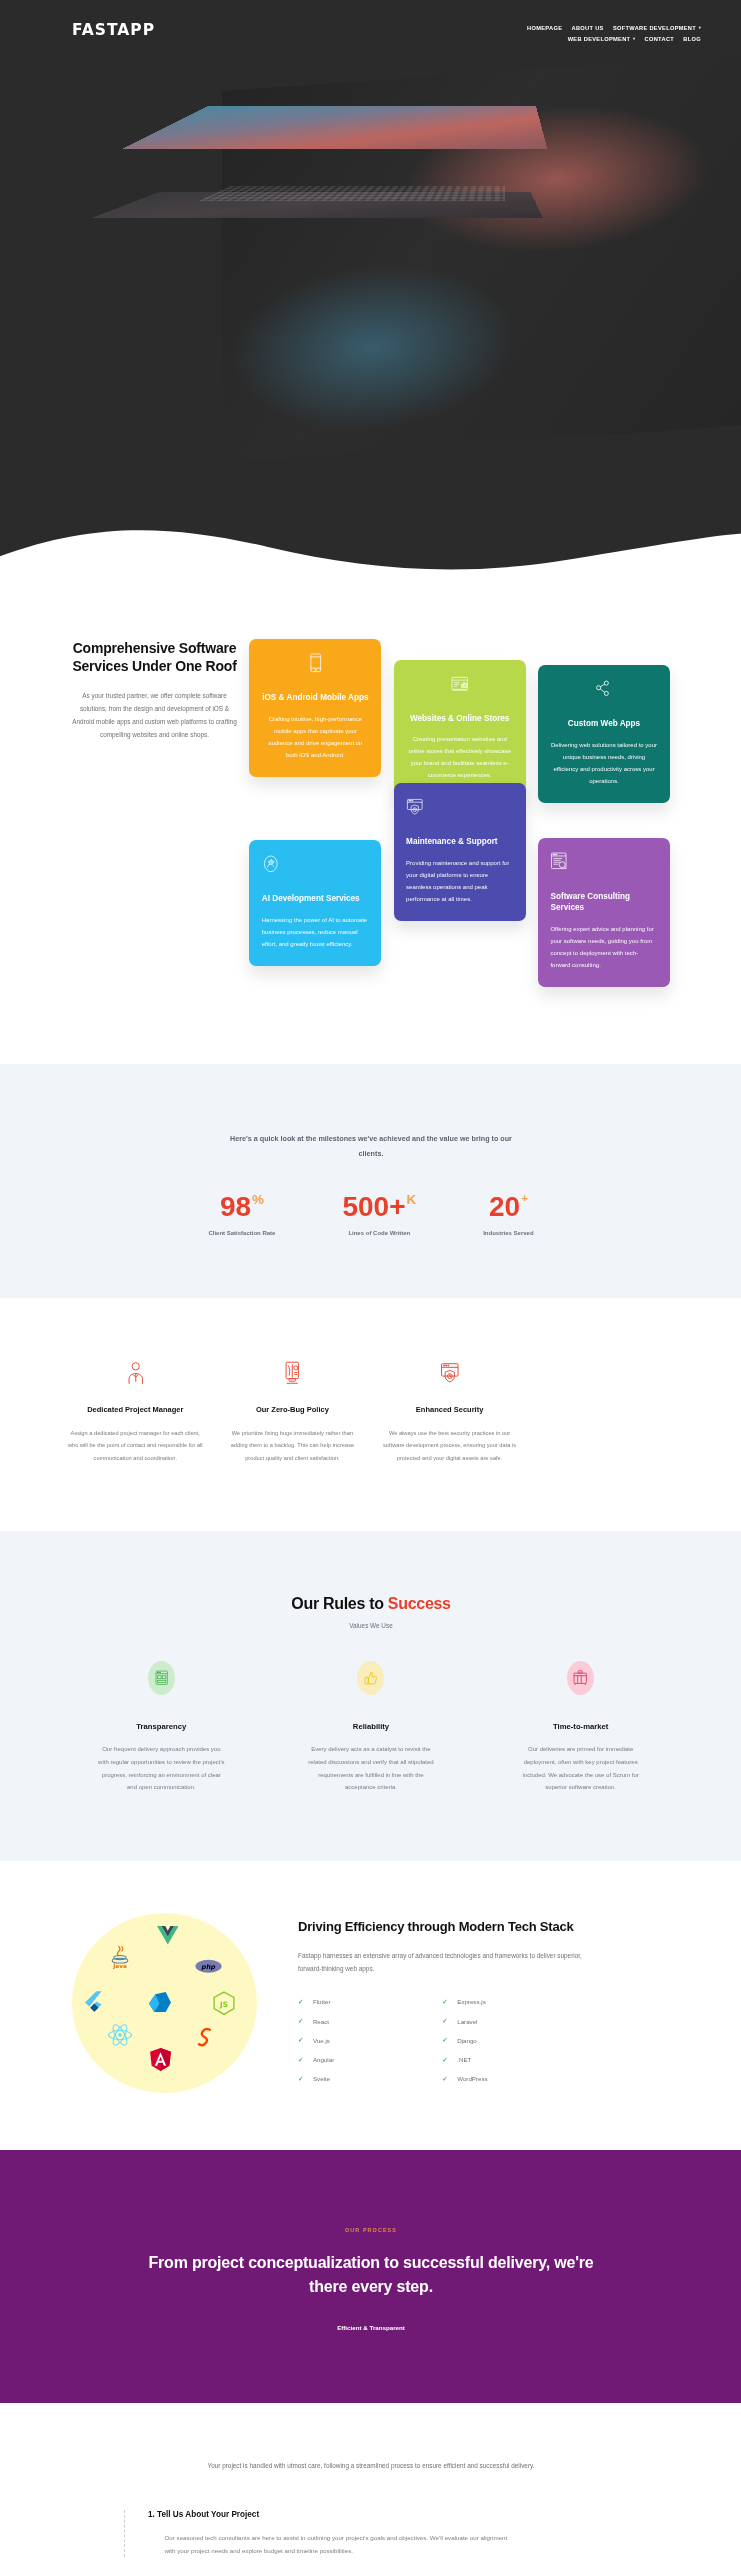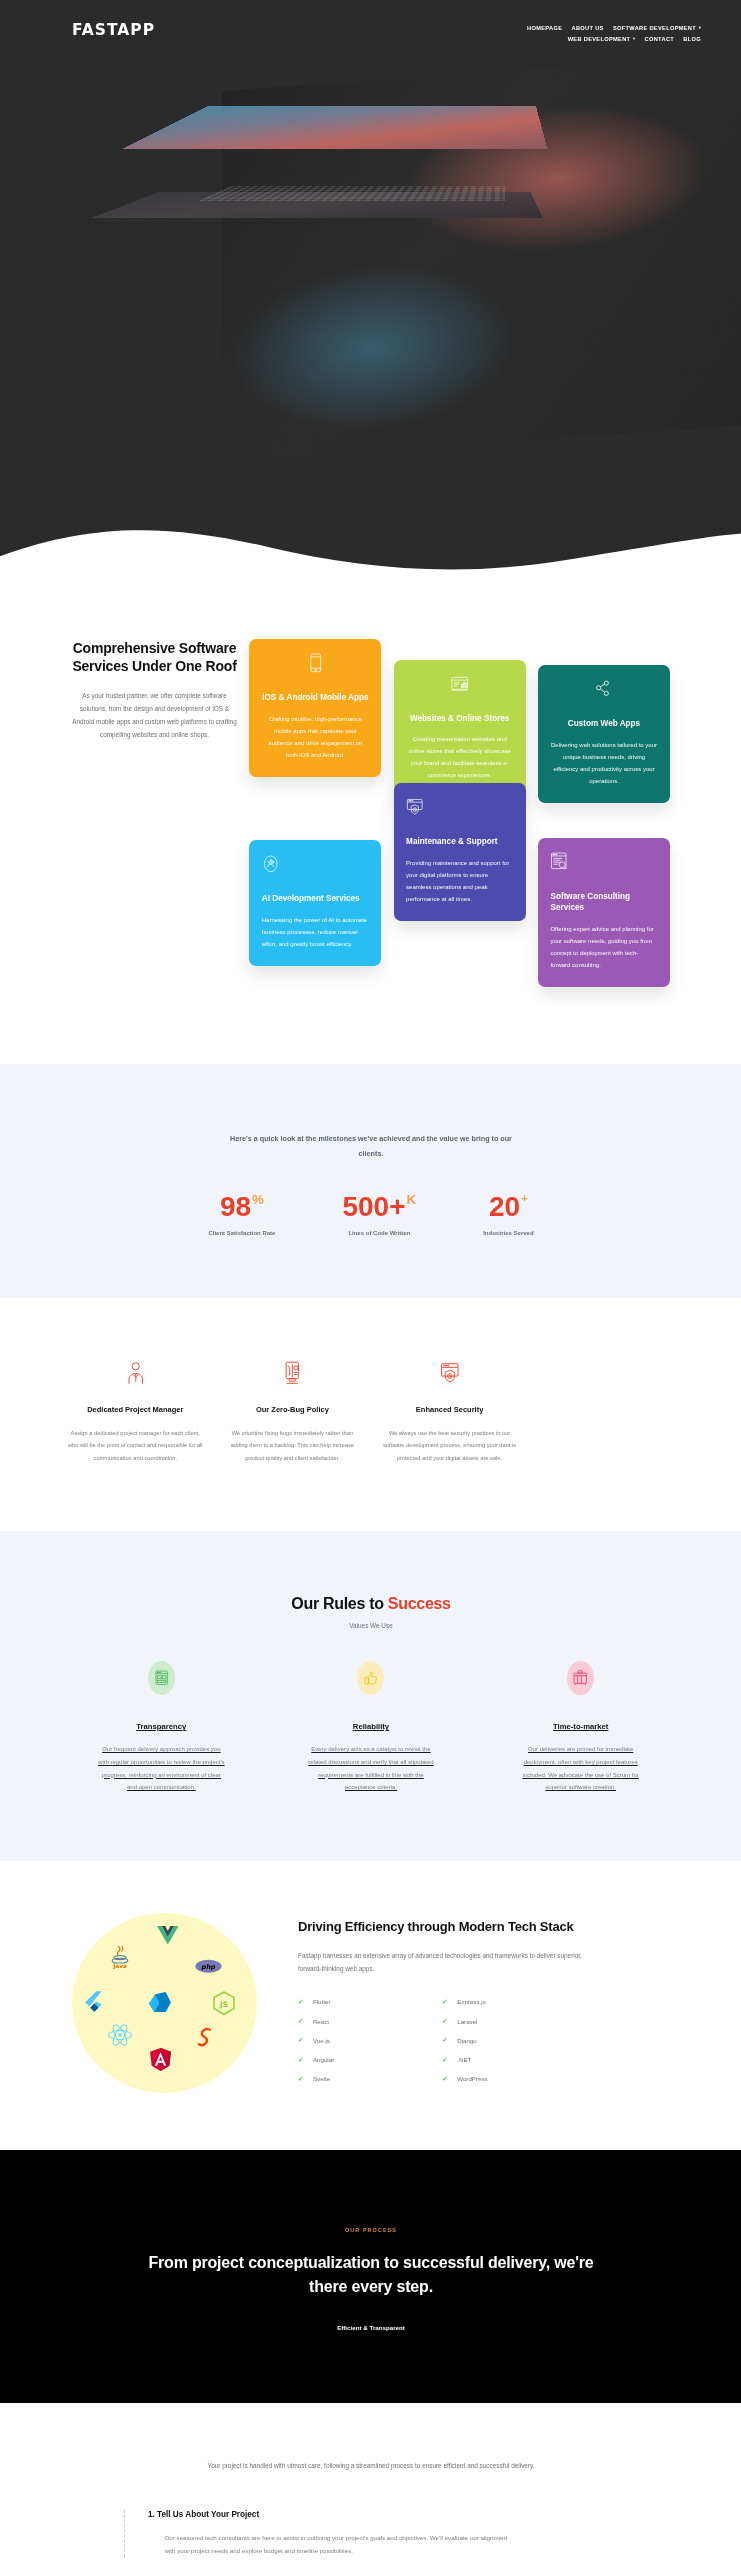--- a/index.html
+++ b/index.html
@@ -132,21 +132,21 @@
   .feat { text-align:center; }
   .feat .ico { height:27px; margin-bottom:17.5px; display:flex; align-items:center; justify-content:center; }
   .feat h4 { font-size:7.5px; font-weight:700; line-height:1.55; margin-bottom:11.3px; color:#111; }
   .feat p { font-size:5.7px; line-height:2.15; color:#787d84; }
 
   
   .rules { background:#f1f5f9; padding:64px 72px 67px; text-align:center; }
   .rules h2 { font-size:16px; font-weight:700; letter-spacing:-0.3px; color:#111; }
   .rules h2 .hl { color:#e8402a; }
   .rules-sub { margin-top:9.3px; font-size:6.4px; color:#6a7079; }
-  .rules-grid { margin-top:32px; display:grid; grid-template-columns:repeat(3,1fr); gap:31px;text-decoration:underline; }
+  .rules-grid { margin-top:32px; display:grid; grid-template-columns:repeat(3,1fr); gap:31px; }
   .rule { text-align:center; }
   .rule-bubble {
     width:27px; height:34px; border-radius:50%;
     margin:0 auto 27px;
     display:flex; align-items:center; justify-content:center;
   }
   .rule h4 { font-size:7.7px; font-weight:700; margin-bottom:12.4px; color:#111; }
   .rule p { font-size:6px; line-height:2.1; color:#787d84; max-width:129px; margin:0 auto; }
 
   
@@ -157,21 +157,21 @@
   }
   .tl { position:absolute; width:27px; height:27px; display:flex; align-items:center; justify-content:center; font-size:5.2px; font-weight:700; }
   .tech-right { flex:1; }
   .tech-right h2 { font-size:13px; font-weight:700; line-height:1.35; letter-spacing:-0.2px; color:#111; margin-bottom:14.4px; }
   .tech-right .lead { font-size:6.4px; line-height:2.0; color:#6e7378; margin-bottom:17.5px; max-width:289px; }
   .tech-lists { display:grid; grid-template-columns:1fr 1fr; gap:2.1px 20.6px; max-width:268px; }
   .tech-item { display:flex; align-items:center; gap:9.3px; padding:4.6px 0; font-size:6.2px; color:#6b7075; }
   .tick { color:#4caf50; font-size:6.7px; font-weight:700; }
 
   
-  .process { background:#000000; padding:77px 72px 72px; text-align:center; color:#fff; }
+  .process { background:#701a75; padding:77px 72px 72px; text-align:center; color:#fff; }
   .process .eyebrow {
     font-size:5.4px; letter-spacing:1.1px; font-weight:700; color:#e08a46;
     text-transform:uppercase; margin-bottom:18.5px;
   }
   .process h2 { font-size:16px; font-weight:700; line-height:1.45; letter-spacing:-0.2px; max-width:464px; margin:0 auto 26px; }
   .process .sub { font-size:6.2px; font-weight:700; color:#ffffff; }
 
   
   .journey { background:#ffffff; padding:57px 72px 77px; }
   .journey h2 { text-align:center; font-size:14px; font-weight:700; letter-spacing:-0.2px; color:#111; margin-bottom:17.5px; }

